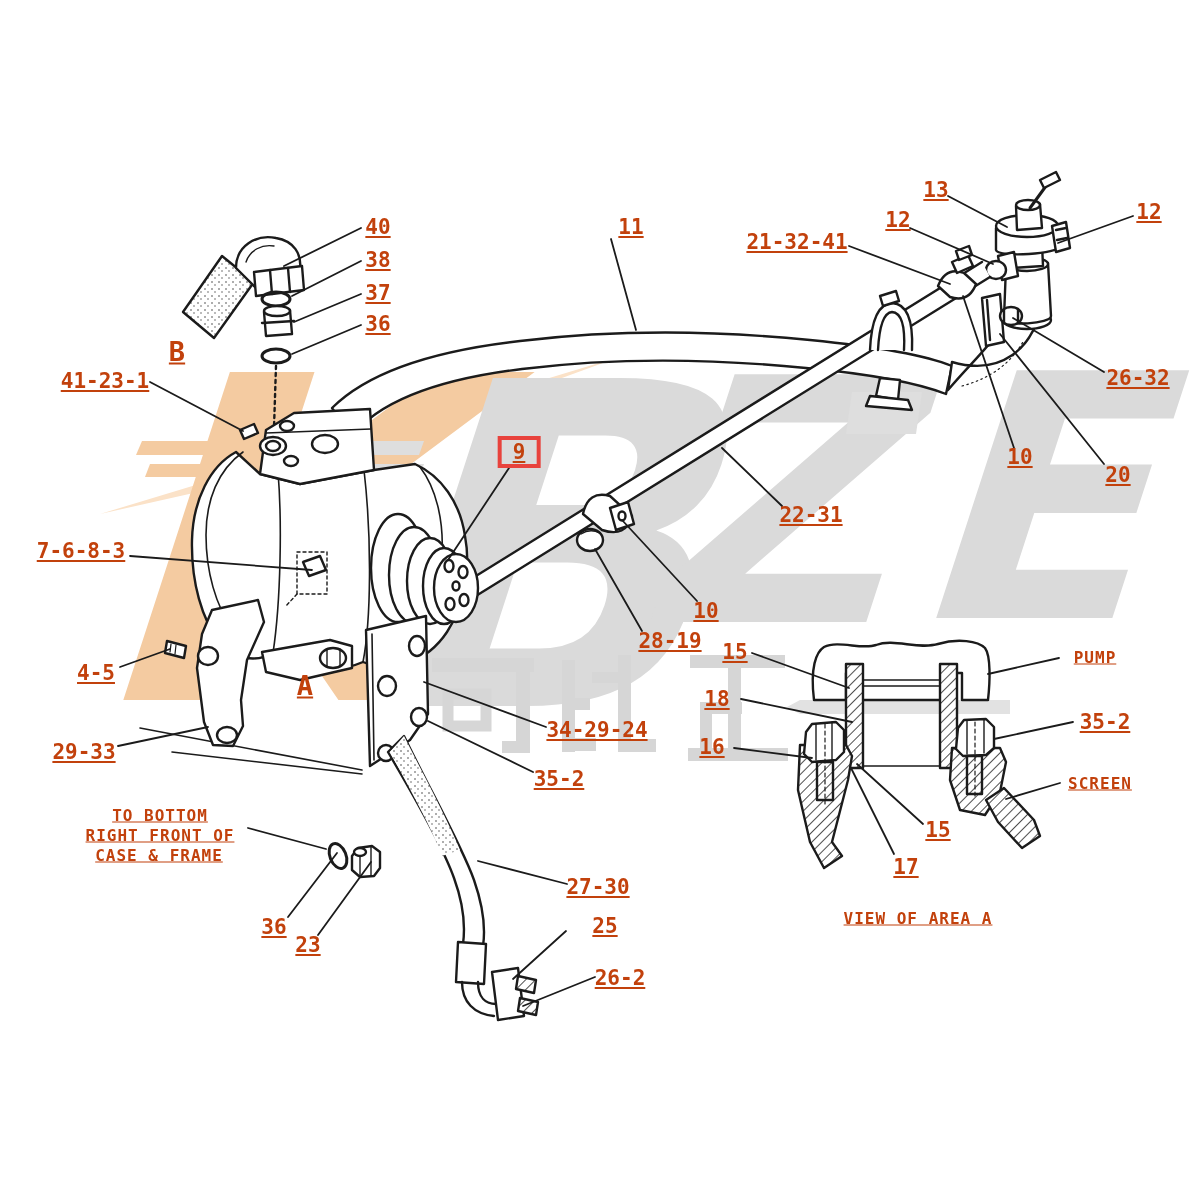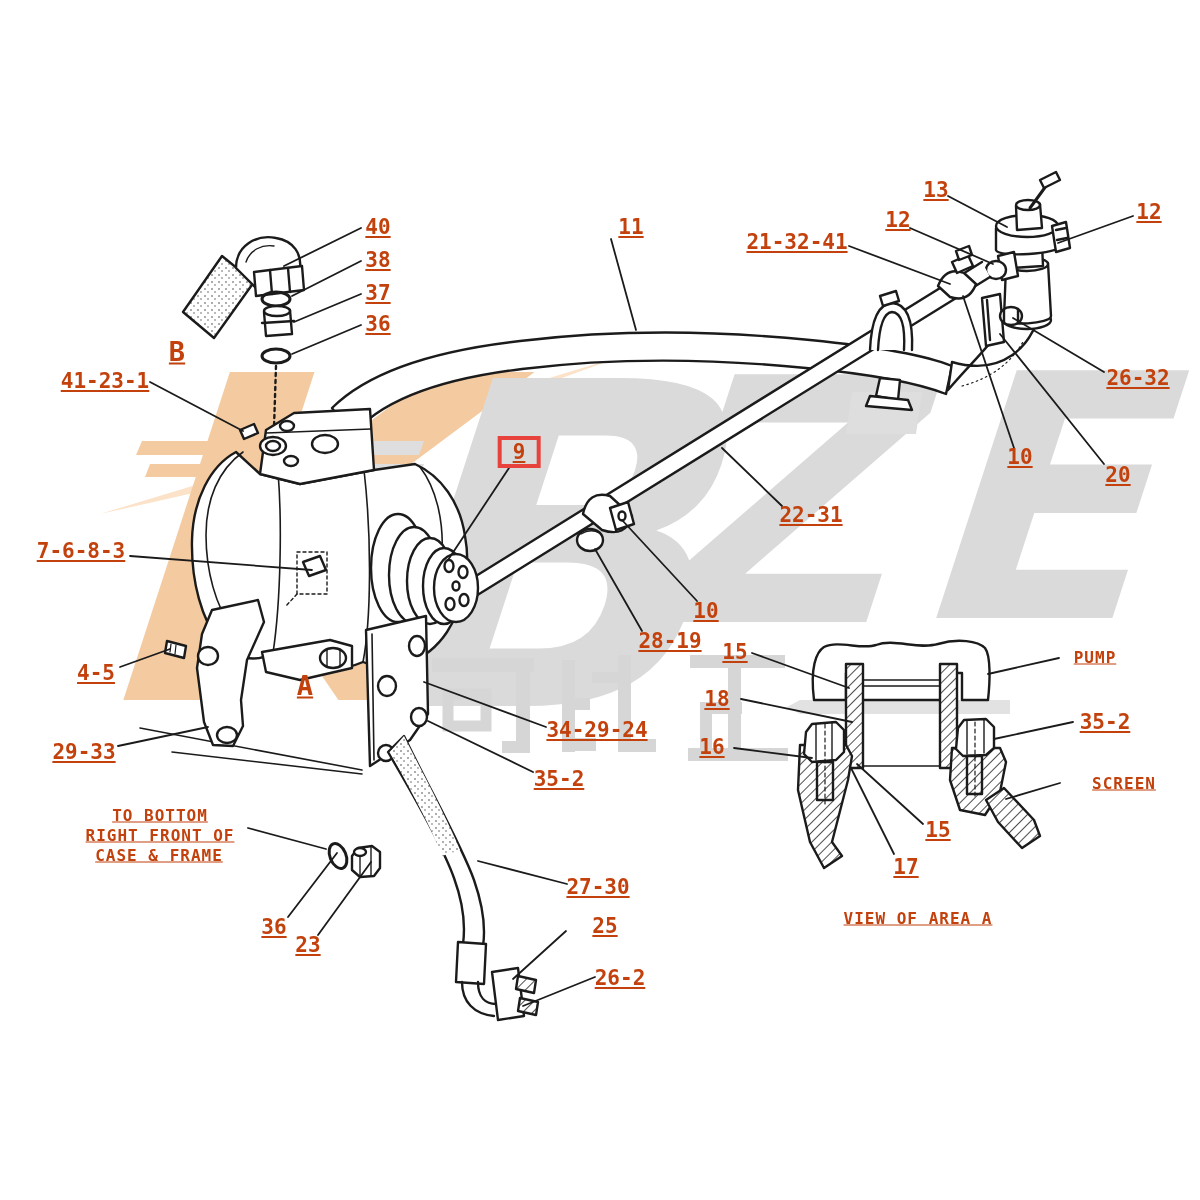--- a/index.html
+++ b/index.html
@@ -334,16 +334,16 @@
       <div class="lbl mono" style="left: 160px; top: 815px;">TO BOTTOM</div>
       <div class="lbl mono" style="left: 160px; top: 835px;">RIGHT FRONT OF</div>
       <div class="lbl mono" style="left: 159px; top: 855px;">CASE &amp; FRAME</div>
       <div class="lbl num" style="left: 735px; top: 652px;">15</div>
       <div class="lbl num" style="left: 717px; top: 699px;">18</div>
       <div class="lbl num" style="left: 712px; top: 747px;">16</div>
       <div class="lbl num" style="left: 938px; top: 830px;">15</div>
       <div class="lbl num" style="left: 906px; top: 867px;">17</div>
       <div class="lbl mono" style="left: 1095px; top: 657px;">PUMP</div>
       <div class="lbl num" style="left: 1105px; top: 722px;">35-2</div>
-      <div class="lbl mono" style="left: 1124px; top: 783px;">SCREEN</div>
+      <div class="lbl mono" style="left: 1100px; top: 783px;">SCREEN</div>
       <div class="lbl mono" style="left: 918px; top: 918px;">VIEW OF AREA A</div>
     </div>
 </div>
 
 </body></html>

